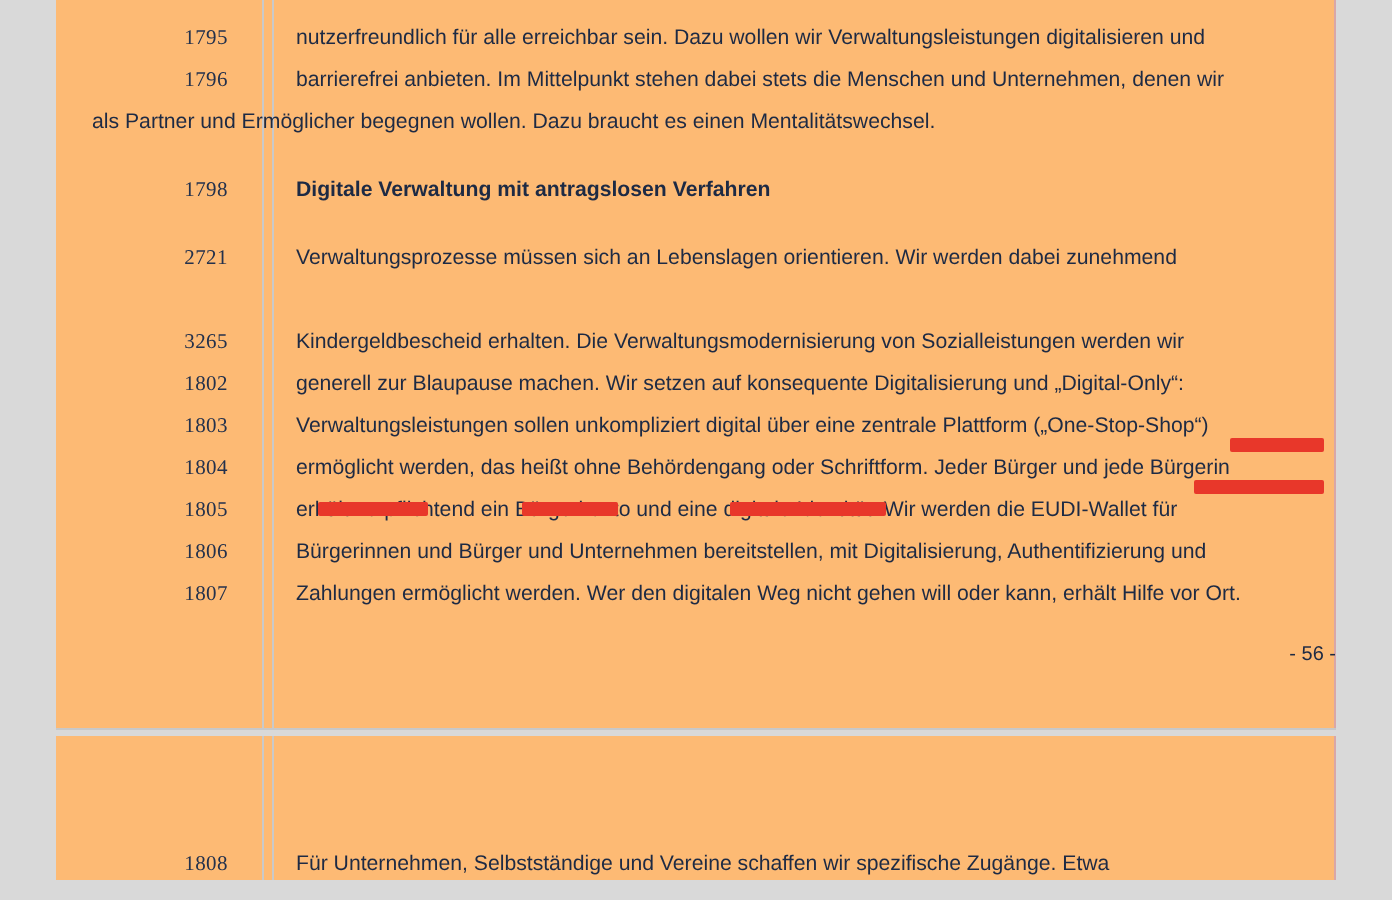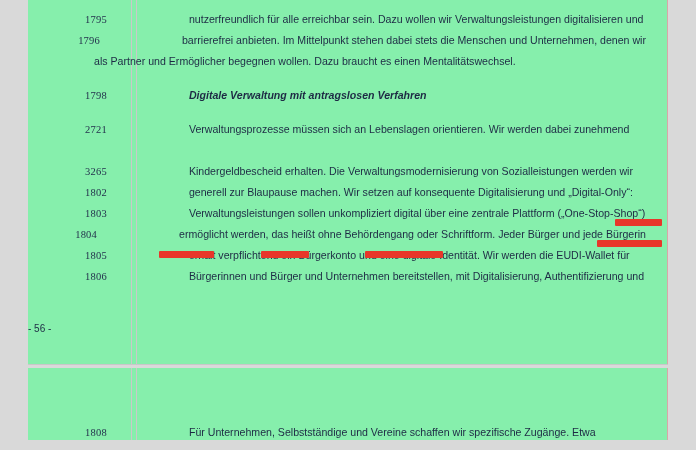--- a/index.html
+++ b/index.html
@@ -16,21 +16,21 @@
   .viewport {
     position: relative;
     width: 696px;
     height: 450px;
     background: #d9d9d9;
   }
   .page {
     position: absolute;
     left: 28px;
     width: 640px;
-    background: #86efac;
+    background: #fdba74;
     box-sizing: border-box;
   }
   .page-one {
     top: 0;
     height: 365px;
     border-bottom: 1px solid #c8c8c8;
   }
   .page-two {
     top: 368px;
     height: 72px;
@@ -77,32 +77,30 @@
     box-sizing: border-box;
     padding-left: 18px;
     padding-right: 22px;
     font-size: 10.6px;
     color: #1d2a44;
     line-height: 21px;
     font-family: "Liberation Sans", sans-serif;
     text-align: justify;
     white-space: nowrap;
     position: relative;
-    margin-left: 48px;
   }
   .heading {
     font-weight: bold;
-    font-style: italic;
   }
   .pagenum {
-    text-align: left;
+    text-align: right;
     font-size: 10px;
     color: #1d2a44;
     font-family: "Liberation Sans", sans-serif;
-    margin-top: 36px;
+    margin-top: 14px;
   }
   .spacer-sm { height: 9px; }
   .spacer-md { height: 13px; }
   .hl {
     position: absolute;
     height: 7px;
     background: #e8372a;
     border-radius: 1px;
     pointer-events: none;
   }
@@ -164,20 +162,24 @@
         <div class="lineno">1804</div>
         <div class="linetext">ermöglicht werden, das heißt ohne Behördengang oder Schriftform. Jeder Bürger und jede Bürgerin</div>
       </div>
       <div class="line-row">
         <div class="lineno">1805</div>
         <div class="linetext">erhält verpflichtend ein Bürgerkonto und eine digitale Identität. Wir werden die EUDI-Wallet für</div>
       </div>
       <div class="line-row">
         <div class="lineno">1806</div>
         <div class="linetext">Bürgerinnen und Bürger und Unternehmen bereitstellen, mit Digitalisierung, Authentifizierung und</div>
+      </div>
+      <div class="line-row">
+        <div class="lineno">1807</div>
+        <div class="linetext">Zahlungen ermöglicht werden. Wer den digitalen Weg nicht gehen will oder kann, erhält Hilfe vor Ort.</div>
       </div>
 
       <div class="pagenum">- 56 -</div>
     </div>
 
     <div class="hl" style="left: 587px; top: 219px; width: 47px; background: rgb(232, 55, 42);"></div>
     <div class="hl" style="left: 569px; top: 240px; width: 65px; background: rgb(232, 55, 42);"></div>
     <div class="hl" style="left: 131px; top: 251px; width: 55px; background: rgb(232, 55, 42);"></div>
     <div class="hl" style="left: 233px; top: 251px; width: 48px; background: rgb(232, 55, 42);"></div>
     <div class="hl" style="left: 337px; top: 251px; width: 78px; background: rgb(232, 55, 42);"></div>

